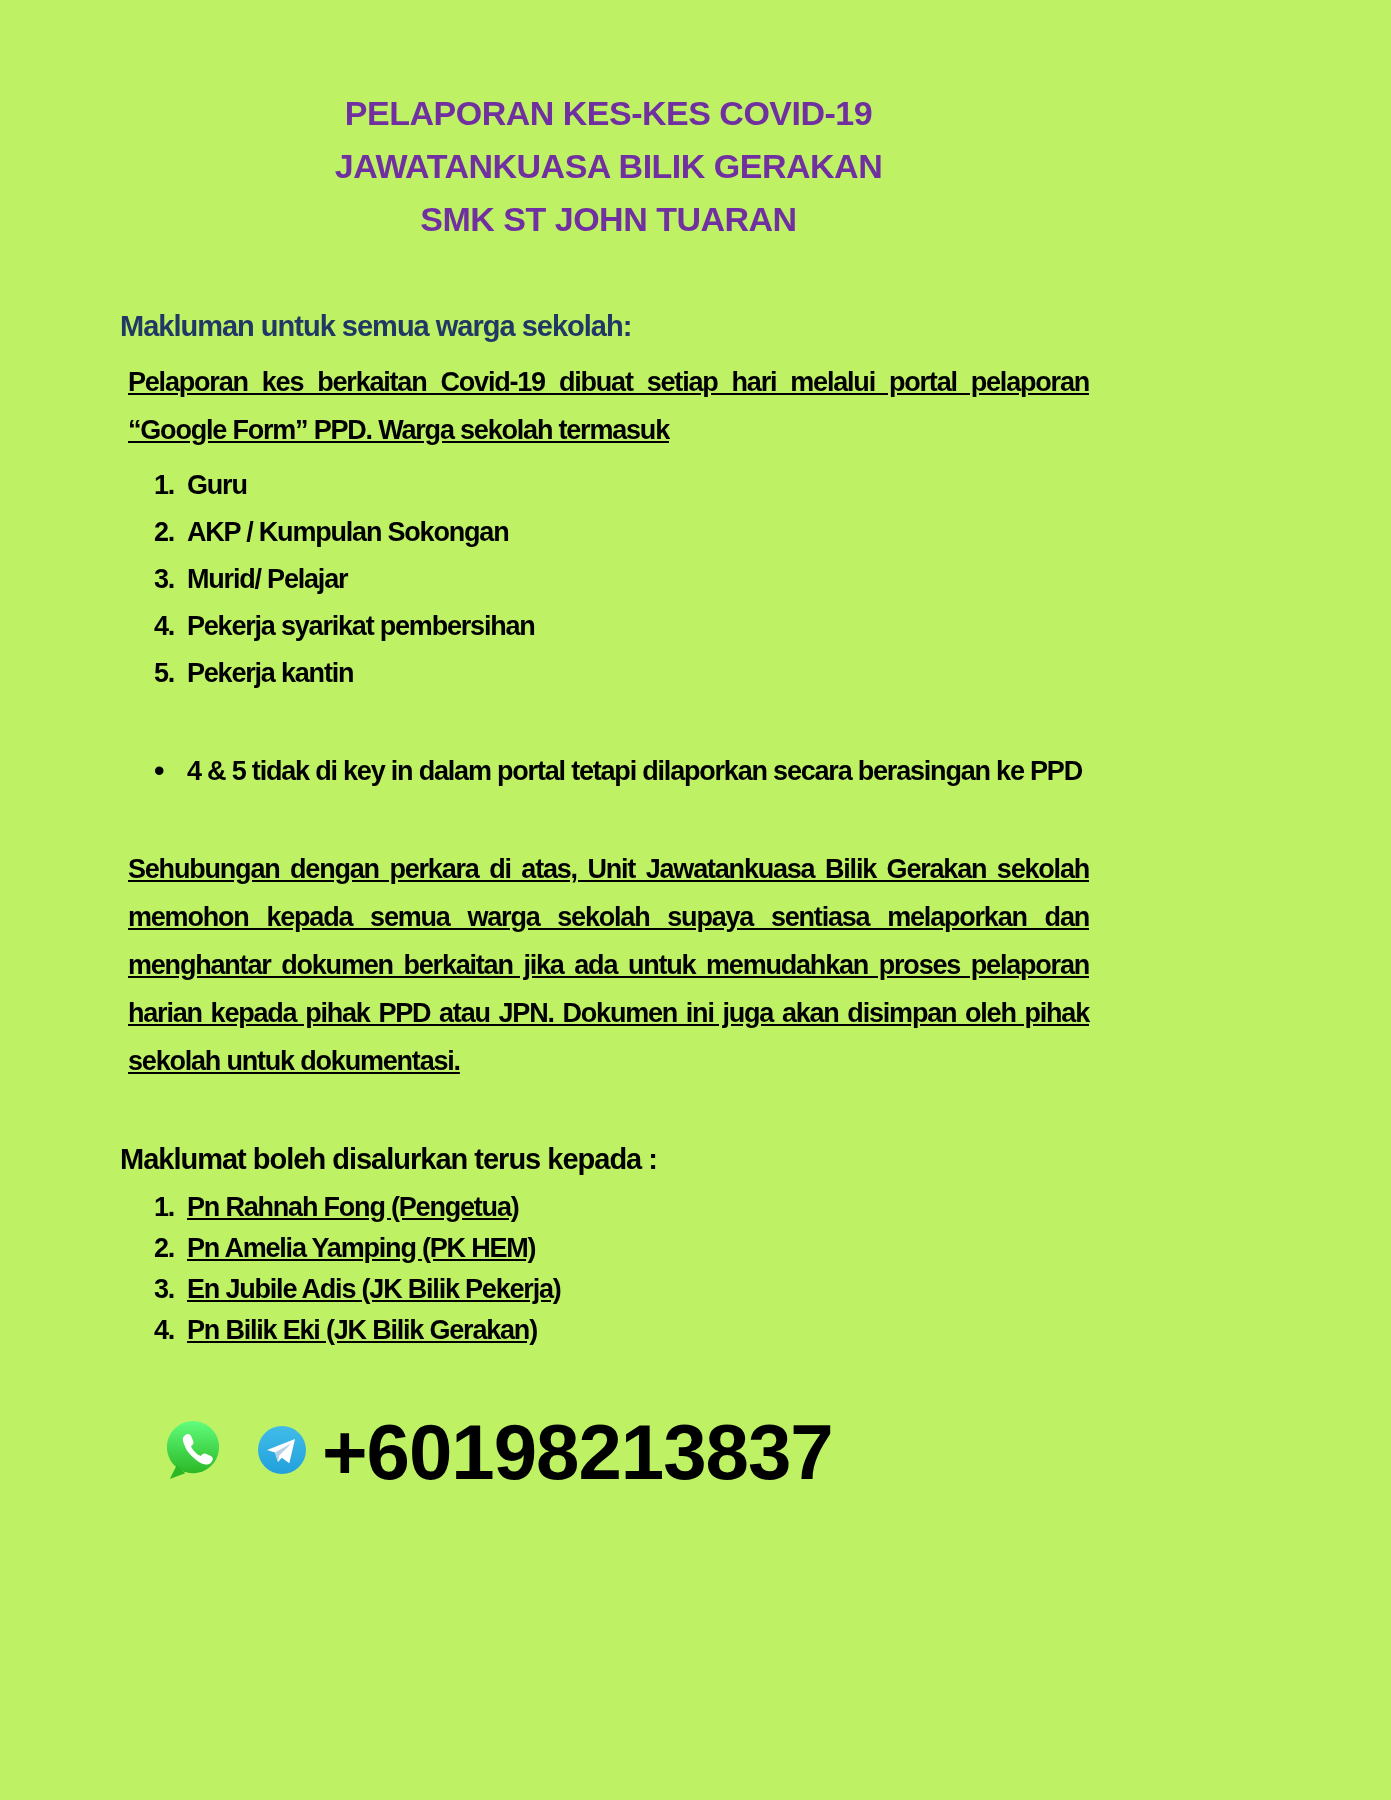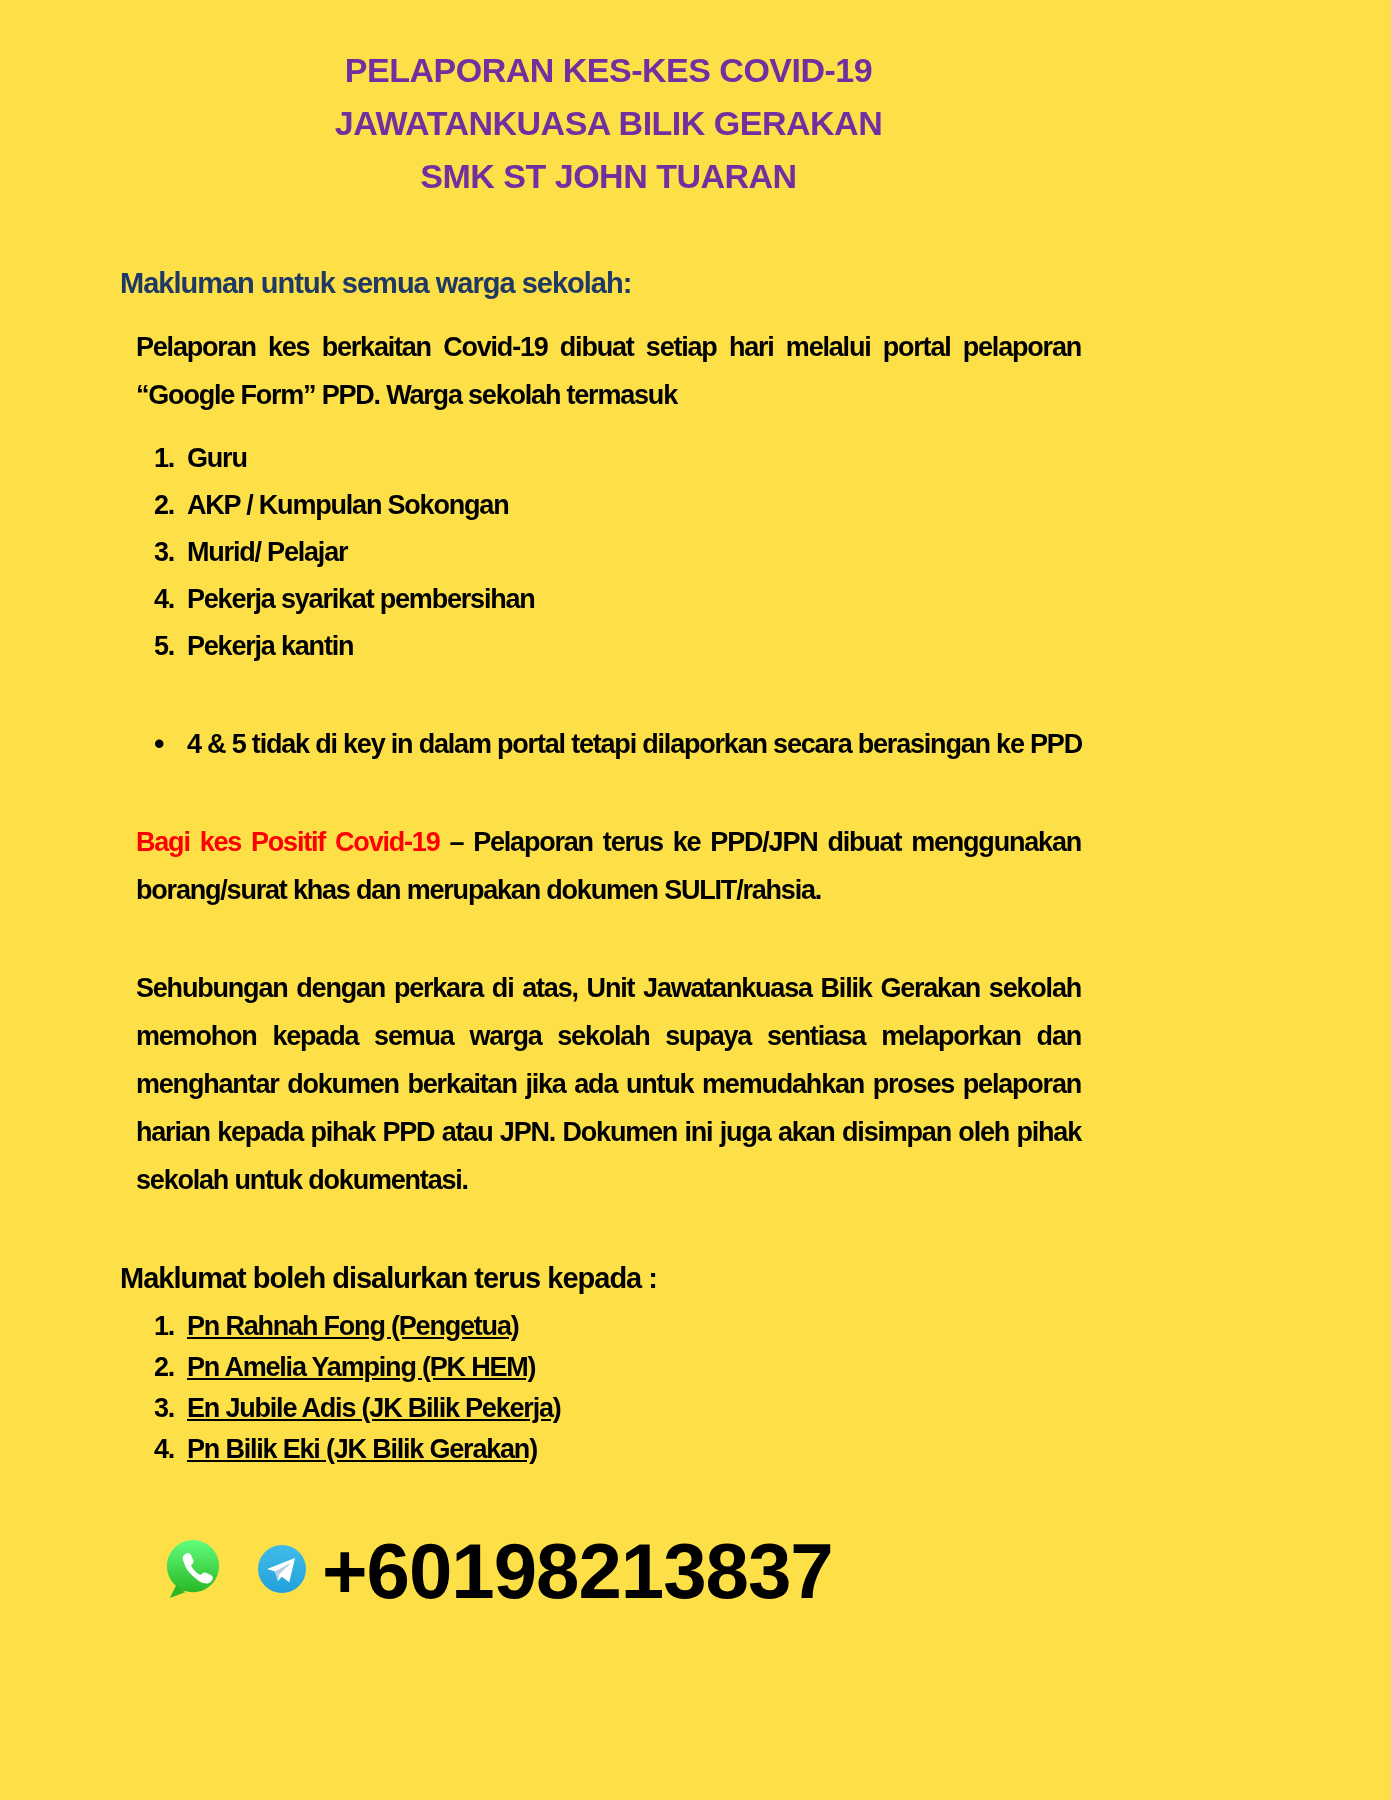--- a/index.html
+++ b/index.html
@@ -1,28 +1,28 @@
 <!DOCTYPE html>
 <html><head>
 <meta charset="utf-8">
 <style>
   html,body{margin:0;padding:0;background:#ffffff;}
   body{width:1391px;height:1800px;overflow:hidden;
        font-family:"Liberation Sans",sans-serif;font-weight:700;color:#000;}
   .page{box-sizing:border-box;width:1391px;height:1800px;
-        padding:44px 294px 0 120px;background:#fde047;}
+        padding:87px 294px 0 120px;background:#bef264;}
   
   .title-block{text-align:center;color:#7030A0;
                font-size:34px;line-height:53px;letter-spacing:-0.5px;}
   
   .sec-heading{font-size:29px;line-height:48px;letter-spacing:-1px;margin:0;}
   .navy{color:#1F3864;}
   .mt-gap{margin-top:56px;}
   
-  .body-text{font-size:27px;line-height:48px;letter-spacing:-1.2px;margin:16px;}
+  .body-text{font-size:27px;line-height:48px;letter-spacing:-1.2px;margin:8px;text-decoration:underline;}
   .just{text-align:justify;}
   .red{color:#FF0000;}
   
   ol.doc-list,ul.bullet-list{list-style:none;margin:4px 0 0 0;padding:0 0 0 34px;
         font-size:27px;letter-spacing:-1.2px;counter-reset:item;}
   ol.doc-list li{counter-increment:item;position:relative;padding-left:33px;line-height:47px;}
   ol.doc-list li::before{content:counter(item) ".";position:absolute;left:0;}
   ol.contacts li{line-height:41px;text-decoration:underline;}
   ul.bullet-list{margin-top:50px;}
   ul.bullet-list li{position:relative;padding-left:33px;line-height:48px;}
@@ -55,21 +55,20 @@
     <li>AKP / Kumpulan Sokongan</li>
     <li>Murid/ Pelajar</li>
     <li>Pekerja syarikat pembersihan</li>
     <li>Pekerja kantin</li>
   </ol>
 
   <ul class="bullet-list">
     <li class="just">4 &amp; 5 tidak di key in dalam portal tetapi dilaporkan secara berasingan ke PPD</li>
   </ul>
 
-  <p class="body-text just gap2"><span class="red">Bagi kes Positif Covid-19</span><span> – Pelaporan terus ke PPD/JPN dibuat menggunakan borang/surat khas dan merupakan dokumen SULIT/rahsia.</span></p>
 
   <p class="body-text just gap2">Sehubungan dengan perkara di atas, Unit Jawatankuasa Bilik Gerakan sekolah memohon kepada semua warga sekolah supaya sentiasa melaporkan dan menghantar dokumen berkaitan jika ada untuk memudahkan proses pelaporan harian kepada pihak PPD atau JPN. Dokumen ini juga akan disimpan oleh pihak sekolah untuk dokumentasi.</p>
 
   <h2 class="sec-heading gap2">Maklumat boleh disalurkan terus kepada :</h2>
 
   <ol class="doc-list contacts">
     <li>Pn Rahnah Fong (Pengetua)</li>
     <li>Pn Amelia Yamping (PK HEM)</li>
     <li>En Jubile Adis (JK Bilik Pekerja)</li>
     <li>Pn Bilik Eki (JK Bilik Gerakan)</li>

